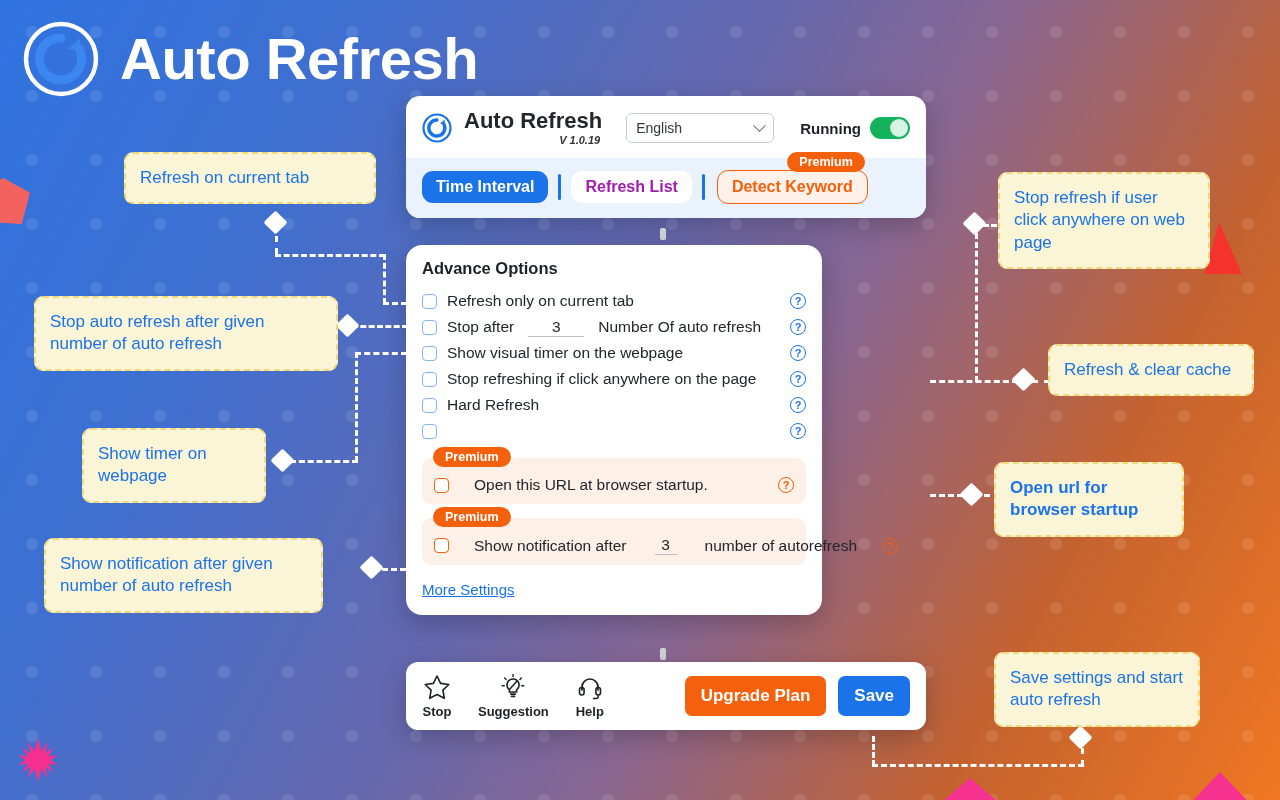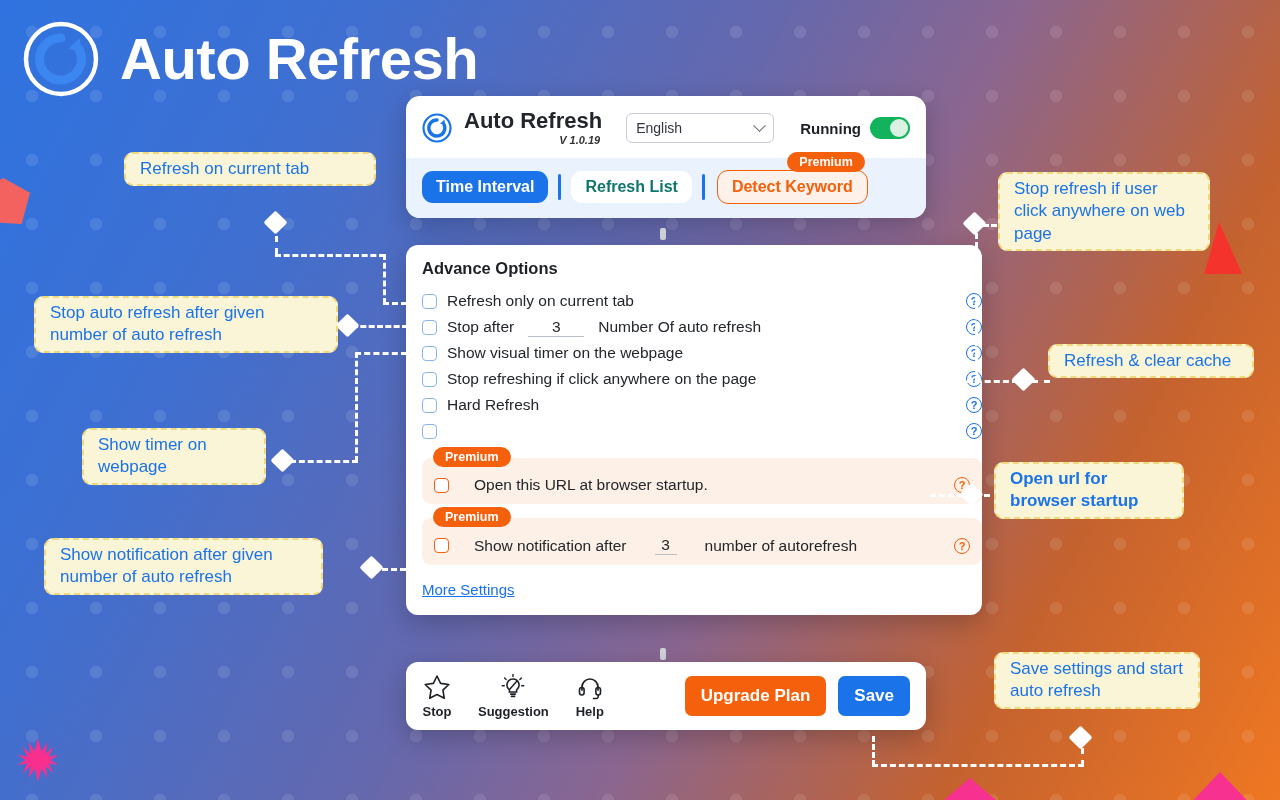--- a/index.html
+++ b/index.html
@@ -59,32 +59,32 @@
   }
   .chev { width:9px; height:9px; border-right:1.6px solid #6b7077; border-bottom:1.6px solid #6b7077; transform:rotate(45deg) translate(-2px,-2px); }
   #running-wrap { margin-left:auto; display:flex; align-items:center; gap:9px; }
   #running-label { font-size:15px; font-weight:700; color:#1d2126; }
   #running-toggle { width:40px; height:22px; border-radius:11px; background:#12b35c; position:relative; }
   #running-toggle::after { content:""; position:absolute; right:2px; top:2px; width:18px; height:18px; border-radius:50%; background:#d9f2e3; }
 
   #ext-tabbar { background:#e9f2fd; padding:12px 16px 14px 16px; display:flex; align-items:center; gap:0; }
   .tab-btn { font-size:16px; font-weight:600; border-radius:11px; padding:7px 14px; white-space:nowrap; }
   #tab-time-interval { background:#1a73e8; color:#fff; }
-  #tab-refresh-list { background:#fff; color:#0f766e; }
+  #tab-refresh-list { background:#fff; color:#a21caf; }
   .tab-sep { width:3px; height:26px; background:#1a73e8; border-radius:2px; margin:0 10px; }
   #tab-detect-keyword-wrap { position:relative; margin-left:2px; }
   #tab-detect-keyword { background:#fdf1e9; color:#f4600c; border:1.6px solid #f4600c; }
   .premium-badge {
     background:#f4600c; color:#fff; font-size:12.5px; font-weight:600;
     border-radius:11px; padding:2px 12px; display:inline-block; line-height:1.3;
   }
   #detect-premium-badge { position:absolute; top:-18px; right:3px; }
 
   
-  #ext-options-panel { left:406px; top:245px; width:576px; padding:14px 0 16px 16px; }
+  #ext-options-panel { left:406px; top:245px; width:416px; padding:14px 16px 16px 16px;border-radius:16px; }
   #advance-options-title { font-size:16.5px; font-weight:700; color:#1d2126; margin-bottom:10px; }
   .opt-row { display:flex; align-items:center; gap:10px; height:26px; }
   .cb { width:15px; height:15px; border:1.7px solid #8ab4f0; border-radius:4px; background:#fff; flex:none; }
   .cb.premium { border-color:#f4600c; }
   .opt-label { font-size:15.5px; color:#22262b; white-space:nowrap; }
   .help-icon {
     margin-left:auto; width:16px; height:16px; border-radius:50%; border:1.6px solid #1a73e8;
     color:#1a73e8; font-size:11px; font-weight:700; display:flex; align-items:center; justify-content:center; flex:none;
   }
   .help-icon.orange { border-color:#f4600c; color:#f4600c; }
@@ -107,21 +107,21 @@
   #footer-buttons { margin-left:auto; display:flex; gap:12px; align-items:center; }
   .cta { border-radius:7px; font-size:17px; font-weight:600; color:#fff; padding:10px 16px; }
   #upgrade-plan-button { background:#f4600c; }
   #save-button { background:#1a73e8; }
 
   .panel-handle { position:absolute; left:660px; width:6px; height:12px; background:#cfd3d8; border-radius:2px; }
 
   
   .callout {
     position:absolute; background:#fbf5d8; border:2px dashed #f1d878; border-radius:9px;
-    color:#1a73e8; font-size:17px; line-height:1.32; padding:4px 14px;
+    color:#1a73e8; font-size:17px; line-height:1.32; padding:13px 14px;
   }
   .diamond { position:absolute; width:17px; height:17px; background:#fff; transform:rotate(45deg); border-radius:2px; }
   .dline { position:absolute; }
   .dline.h { border-top:3px dashed #fff; }
   .dline.v { border-left:3px dashed #fff; }
 </style>
 </head>
 <body>
 
 <div class="deco" id="deco-pentagon-left"></div>

